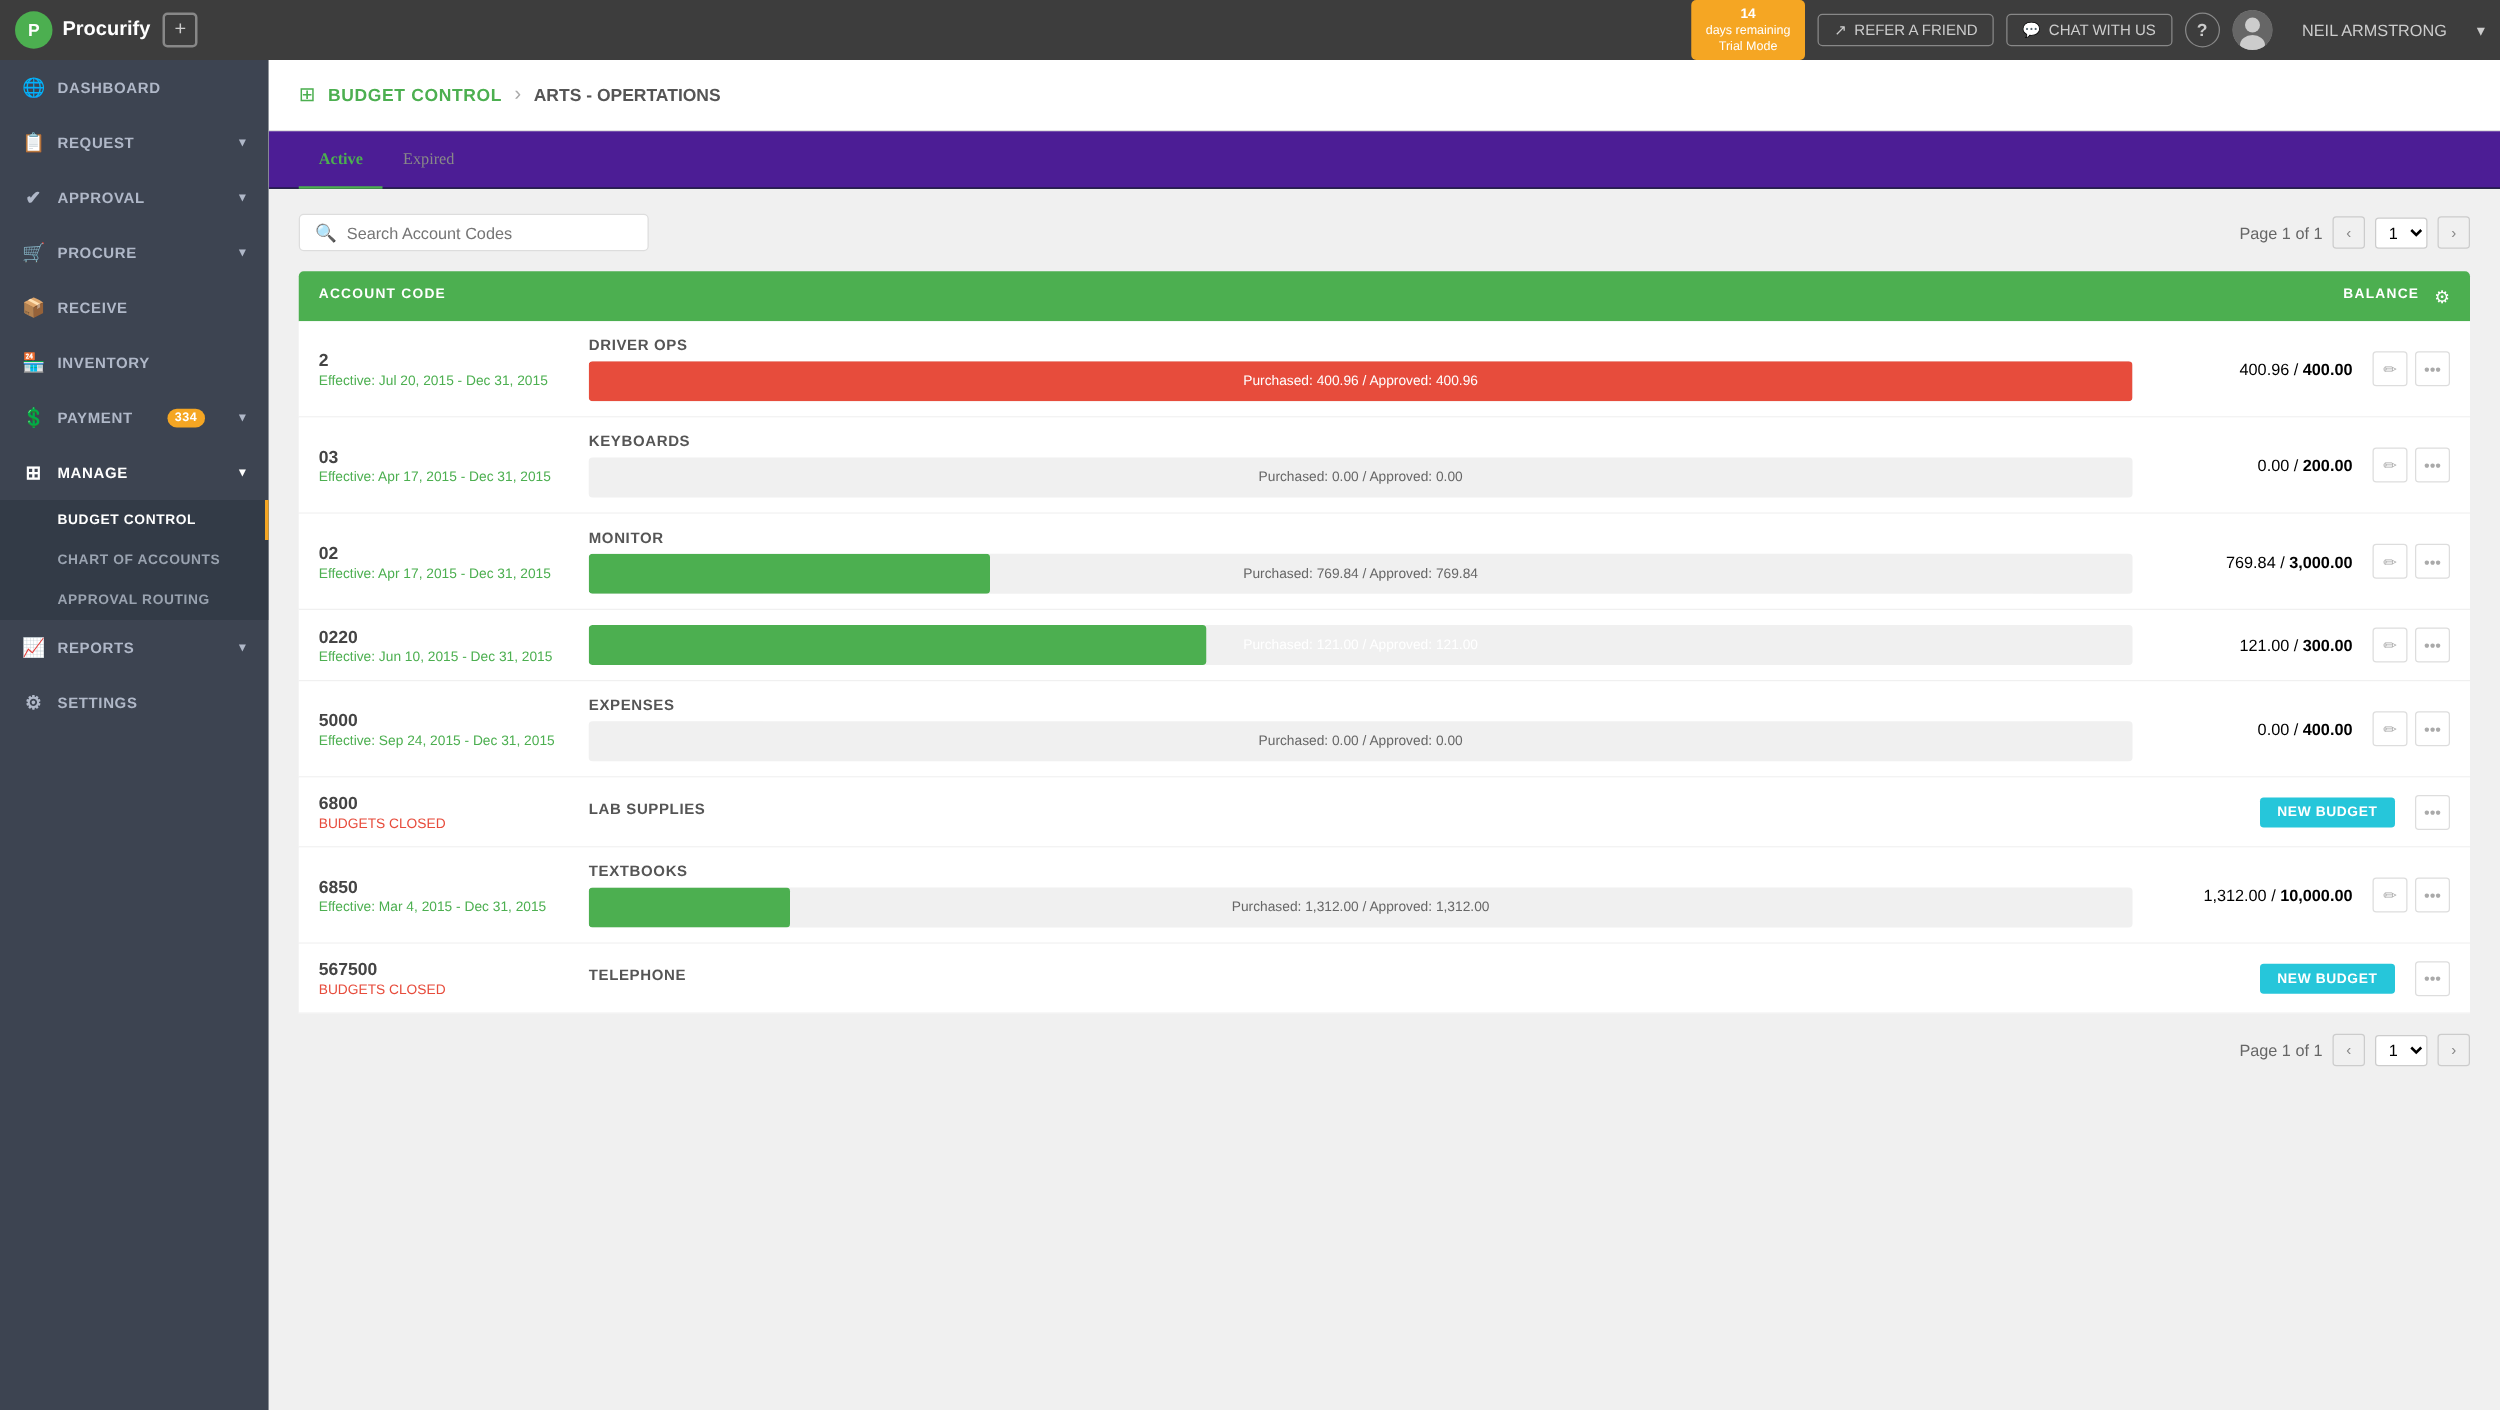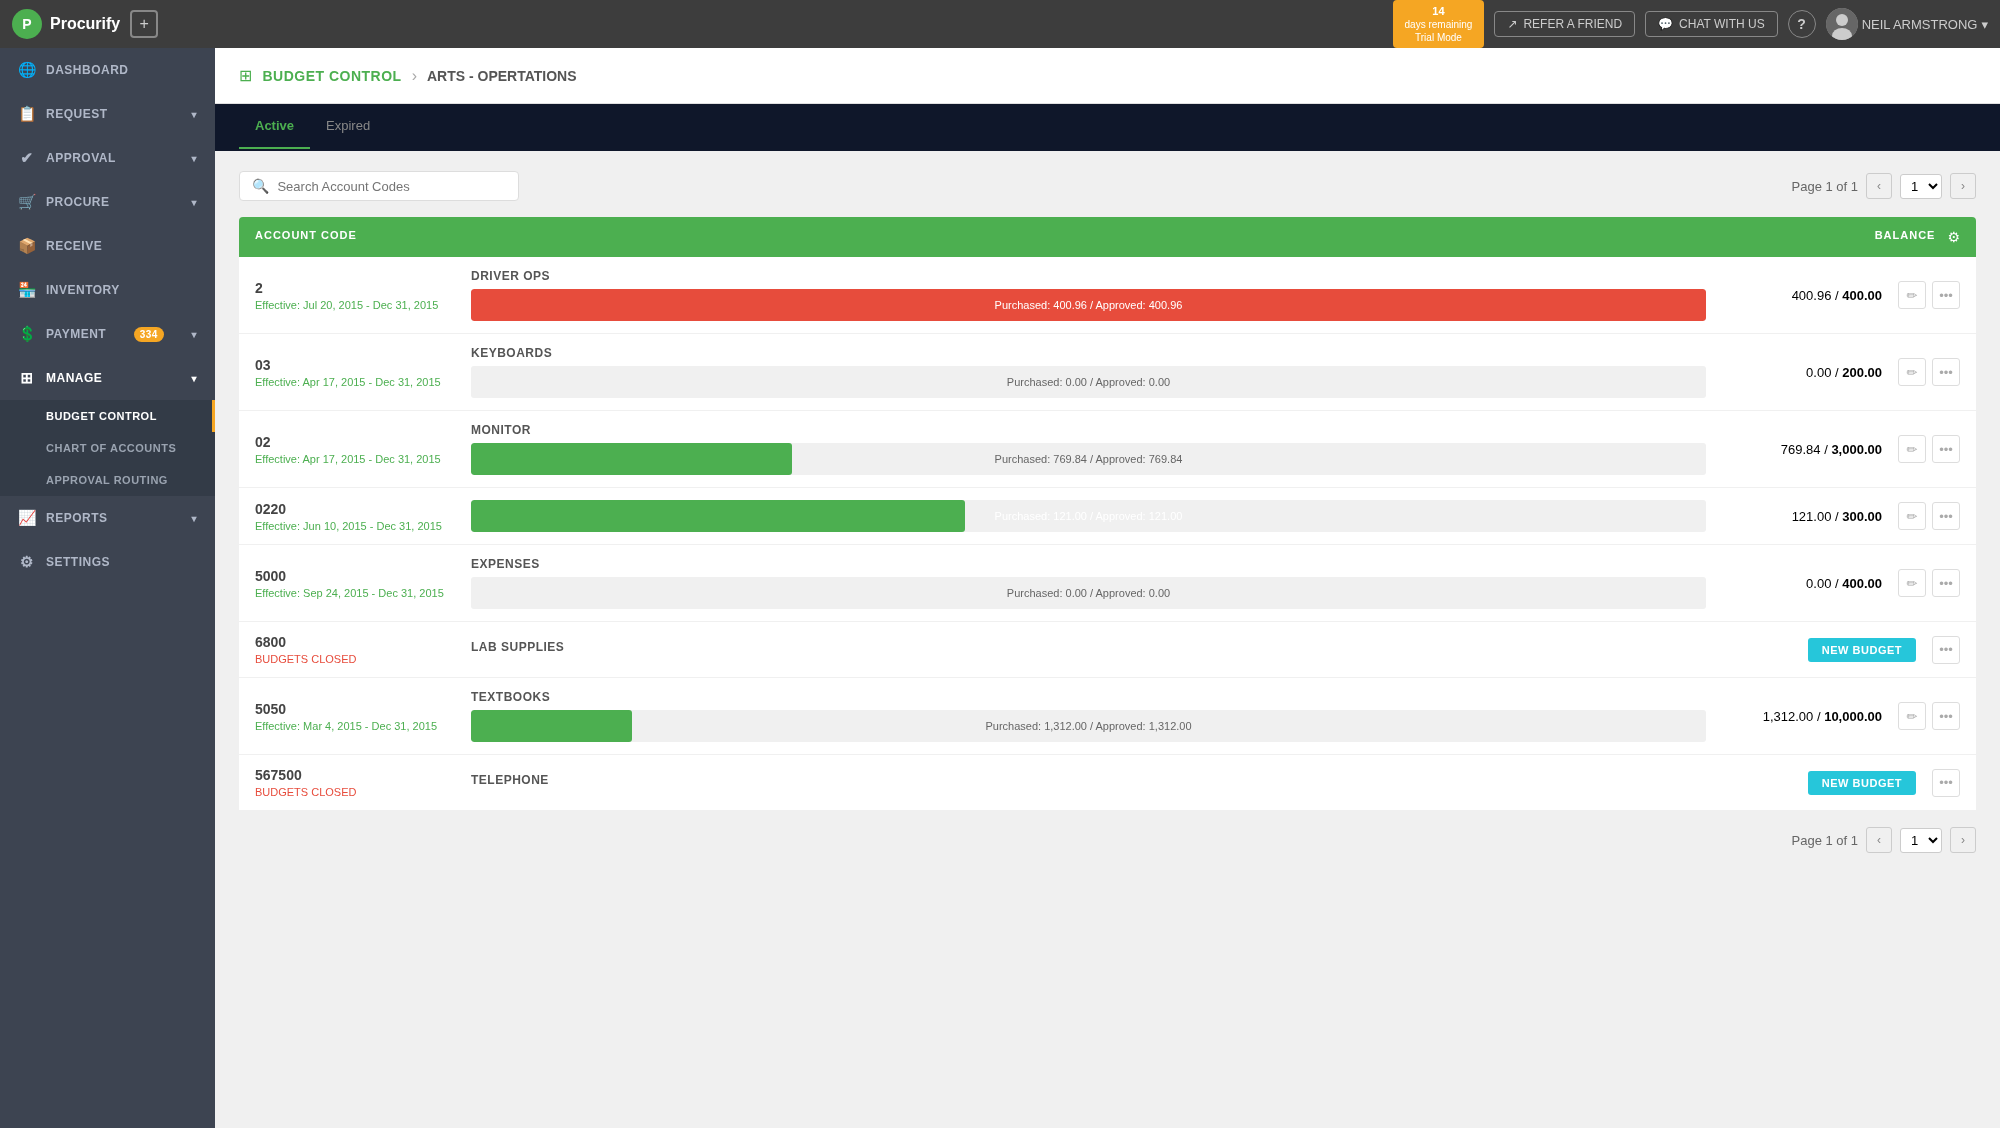--- a/index.html
+++ b/index.html
@@ -29,21 +29,21 @@
       background: #f5a623; color: white; padding: 4px 12px; border-radius: 4px; font-size: 11px; font-weight: bold; line-height: 1.3; text-align: center;
     }
     .trial-badge span { display: block; font-size: 10px; font-weight: normal; }
     .topnav-btn {
       border: 1px solid #888; color: #ccc; background: transparent; border-radius: 4px; padding: 5px 12px; cursor: pointer; font-size: 12px; display: flex; align-items: center; gap: 6px;
     }
     .topnav-help {
       width: 28px; height: 28px; border-radius: 50%; border: 1px solid #888; color: #ccc; display: flex; align-items: center; justify-content: center; cursor: pointer; font-size: 14px; font-weight: bold;
     }
     .topnav-user {
-      display: flex; align-items: center; gap: 4px; color: #ccc; cursor: pointer;
+      display: flex; align-items: center; gap: 24px; color: #ccc; cursor: pointer;
     }
     .topnav-avatar {
       width: 32px; height: 32px; border-radius: 50%; background: #888; overflow: hidden; display: flex; align-items: center; justify-content: center;
     }
     .topnav-avatar svg { width: 32px; height: 32px; }
 
     
     .app-body {
       display: flex; flex: 1; overflow: hidden;
     }
@@ -76,21 +76,21 @@
     }
     .breadcrumb-bar {
       background: #fff; padding: 18px 24px; display: flex; align-items: center; gap: 10px; border-bottom: 1px solid #e0e0e0;
     }
     .breadcrumb-icon { color: #4caf50; font-size: 16px; }
     .breadcrumb-link { color: #4caf50; font-weight: 700; font-size: 14px; letter-spacing: 0.5px; cursor: pointer; text-transform: uppercase; }
     .breadcrumb-sep { color: #aaa; font-size: 16px; }
     .breadcrumb-current { color: #555; font-weight: 600; font-size: 14px; text-transform: uppercase; }
 
     .tab-bar {
-      background: #0f172a; padding: 0 24px; display: flex; border-bottom: 3px solid #0f172a;
+      background: #4c1d95; padding: 0 24px; display: flex; border-bottom: 1px solid #0f172a; font-family: Liberation Serif, serif;
     }
     .tab {
       padding: 14px 16px; font-size: 13px; color: #888; cursor: pointer; border-bottom: 2px solid transparent; margin-bottom: -1px;
     }
     .tab.active { color: #4caf50; border-bottom-color: #4caf50; font-weight: 600; }
 
     .content-area {
       padding: 20px 24px; flex: 1;
     }
 
@@ -400,21 +400,21 @@
           <div class="row-right">
             <button class="new-budget-btn">NEW BUDGET</button>
           </div>
           <div class="row-actions">
             <button class="row-action-btn">•••</button>
           </div>
         </div>
 
         <div class="budget-row">
           <div class="row-left">
-            <div class="row-code">5050</div>
+            <div class="row-code">6850</div>
             <div class="row-effective">Effective: Mar 4, 2015 - Dec 31, 2015</div>
           </div>
           <div class="row-middle">
             <div class="row-name">TEXTBOOKS</div>
             <div class="progress-bar-wrap">
               <div class="progress-bar-fill" style="width:13%;background:#4caf50;"></div>
               <div class="progress-bar-text dark">Purchased: 1,312.00 / Approved: 1,312.00</div>
             </div>
           </div>
           <div class="row-right">

